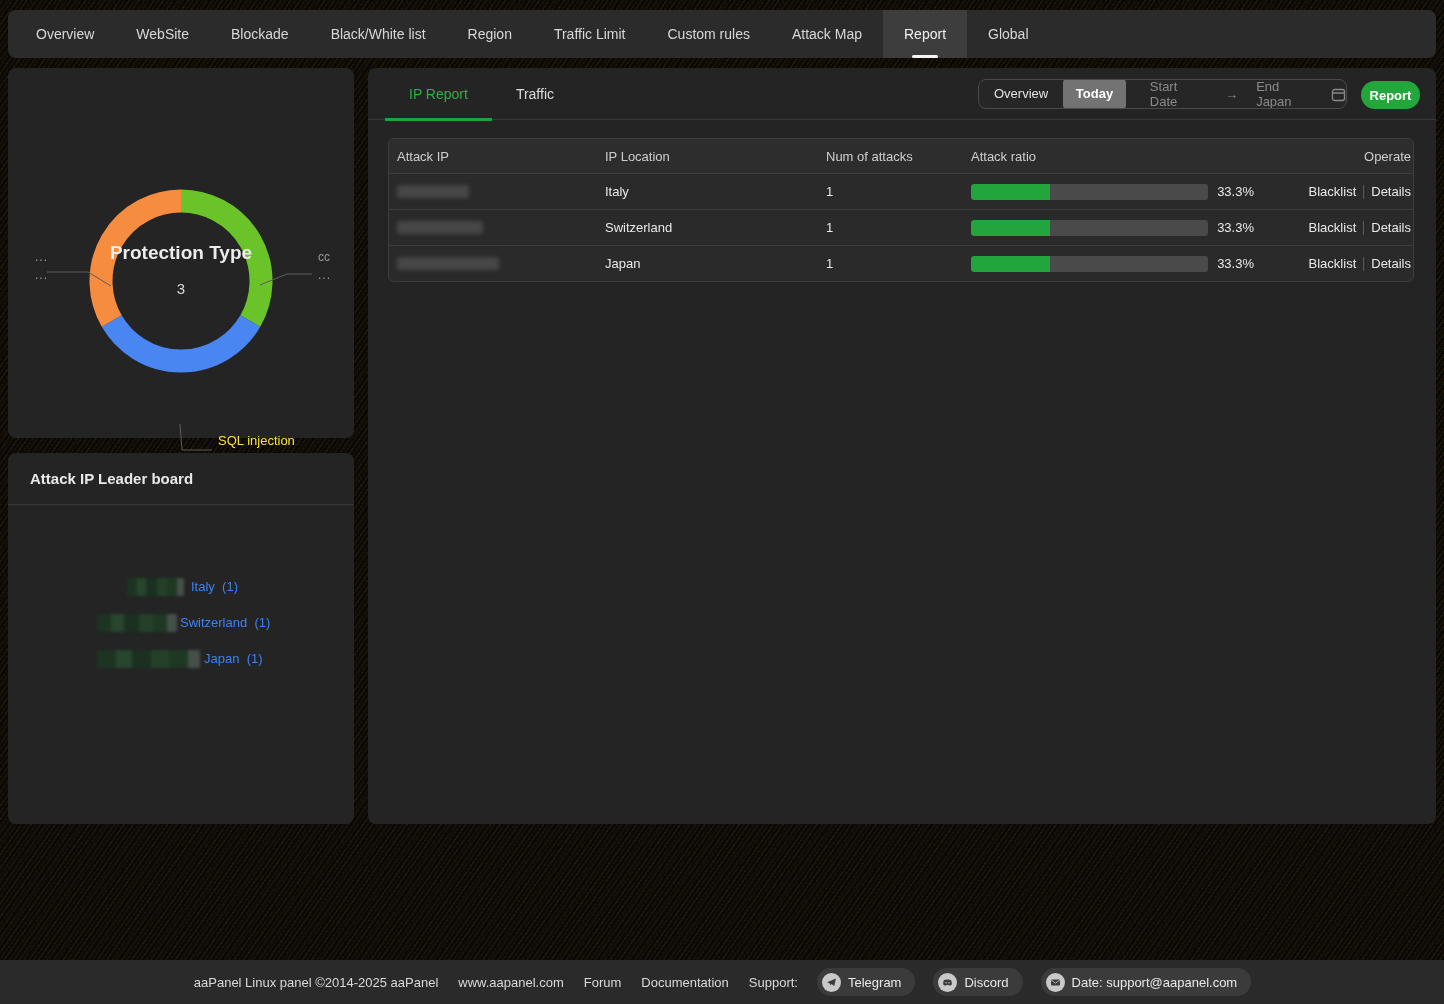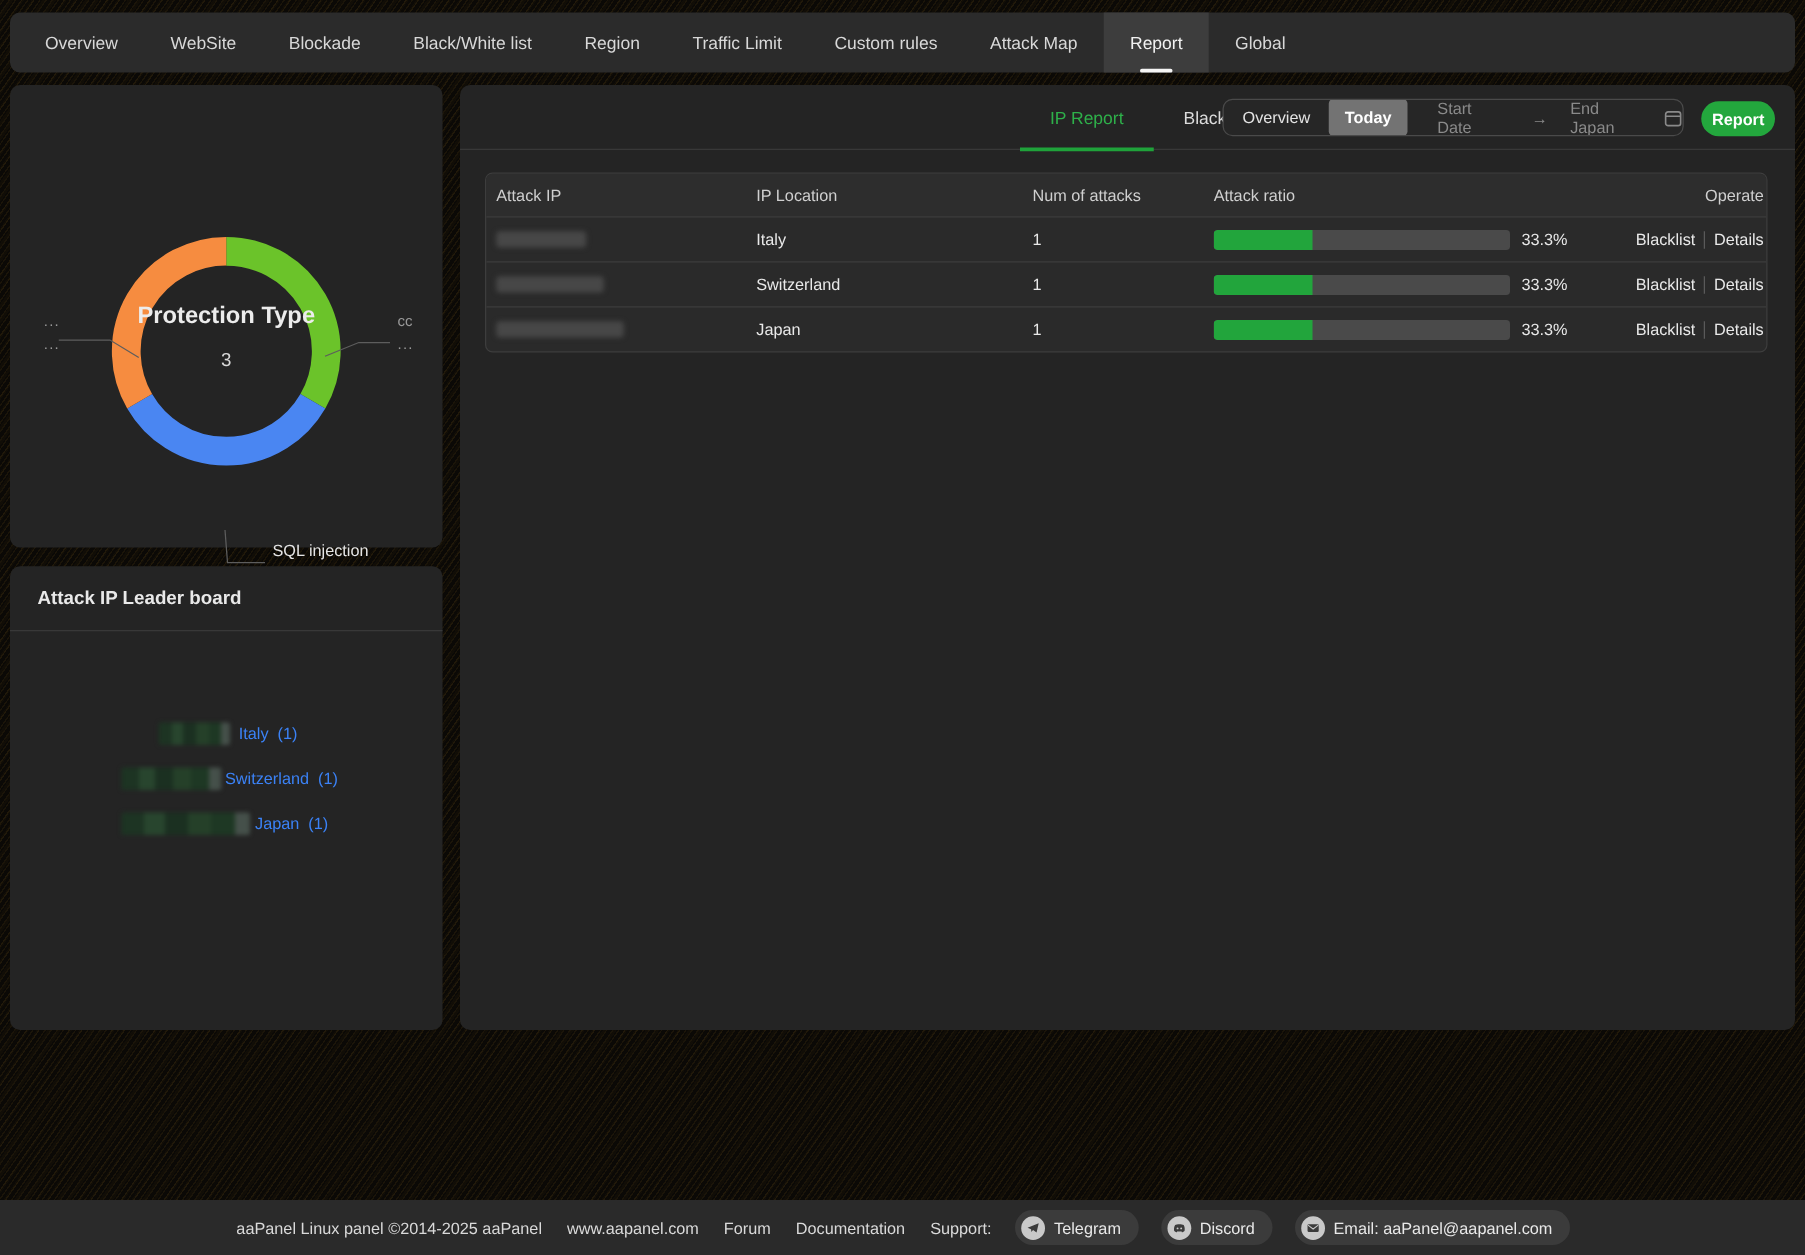--- a/index.html
+++ b/index.html
@@ -44,33 +44,33 @@
 
   
   .donut-wrap { position:absolute; left:0; top:52px; right:0; bottom:0; }
   .donut-svg { position:absolute; left:73px; top:61px; }
   .connector-svg { position:absolute; left:0; top:0; }
   .donut-center { position:absolute; left:0; top:122px; width:346px; text-align:center; pointer-events:none; }
   .donut-center .dc-title { font-size:19px; font-weight:700; color:#ececec; }
   .donut-center .dc-value { margin-top:16px; font-size:15px; color:#d9d9d9; }
   .pie-label { position:absolute; font-size:12px; color:#9a9a9a; line-height:18px; }
   .pie-label.small { letter-spacing:1px; }
-  .pie-label-bottom { position:absolute; font-size:13px; color:#e5e5e5; line-height:18px; }
+  .pie-label-bottom { position:absolute; font-size:13px; color:#fde047; line-height:18px; }
 
   
   .lb-row { position:absolute; height:18px; display:flex; align-items:center; }
   .lb-bar {
     position:absolute; height:18px; border-radius:2px; filter:blur(1.5px);
     background:linear-gradient(90deg,#1d3423 0 18%, #28452e 18% 34%, #1b3021 34% 52%, #254029 52% 70%, #1e3824 70% 88%, #45504a 88% 100%);
   }
   .lb-label { position:absolute; font-size:13px; color:#3b82f6; white-space:nowrap; line-height:18px; }
 
   
   .panel { position:absolute; left:368px; top:68px; width:1068px; height:756px; background:#242424; border-radius:8px; z-index:2; }
-  .panel-head { position:relative; height:52px; border-bottom:1px solid #383838; display:flex;justify-content:center; }
+  .panel-head { position:relative; height:52px; border-bottom:1px solid #383838; display:flex; }
   .tab {
     position:relative; height:52px; line-height:52px; padding:0 24px; font-size:14px;
     color:#dcdcdc; cursor:pointer; margin-left:17px;
   }
   .tab + .tab { margin-left:0; }
   .tab.active { color:#2eb04a; }
   .tab.active::after { content:""; position:absolute; left:0; right:0; bottom:-1px; height:3px; background:#1fa23a; }
 
   .date-group {
     position:absolute; left:610px; top:11px; height:30px; width:369px;
@@ -183,21 +183,21 @@
     <div class="lb-row">
       <div class="lb-bar" style="left:89px; top:145px; width:103px;"></div>
       <div class="lb-label" style="left:196px; top:145px;"><span>Japan</span>&nbsp;&nbsp;<span>(1)</span></div>
     </div>
   </div>
 </section>
 
 <section class="panel">
   <div class="panel-head">
     <div class="tab active">IP Report</div>
-    <div class="tab">Black</div>
+    <div class="tab">Traffic</div>
 
     <div class="date-group">
       <div class="dg-btn dg-yesterday">Overview</div>
       <div class="dg-btn dg-today">Today</div>
       <div class="dg-date dg-start">Start Date</div>
       <div class="dg-arrow">→</div>
       <div class="dg-date">End Japan</div>
       <div class="dg-cal">
         <svg width="15" height="15" viewBox="0 0 15 15">
             <rect x="1.5" y="2.5" width="12" height="11" rx="2" fill="none" stroke="#8a8a8a" stroke-width="1.3"></rect>
@@ -303,15 +303,15 @@
     <span>Discord</span>
   </span>
 
   <span class="f-pill">
     <span class="ic">
       <svg width="11" height="11" viewBox="0 0 16 16">
           <rect x="1.5" y="3.5" width="13" height="9" rx="1.5" fill="#3b3b3b"></rect>
           <path d="M2 4.5 L8 9 L14 4.5" fill="none" stroke="#c9c9c9" stroke-width="1.2"></path>
         </svg>
     </span>
-    <span>Email: aaPanel@aapanel.com</span>
+    <span>Date: support@aapanel.com</span>
   </span>
 </footer>
 
 </body></html>

